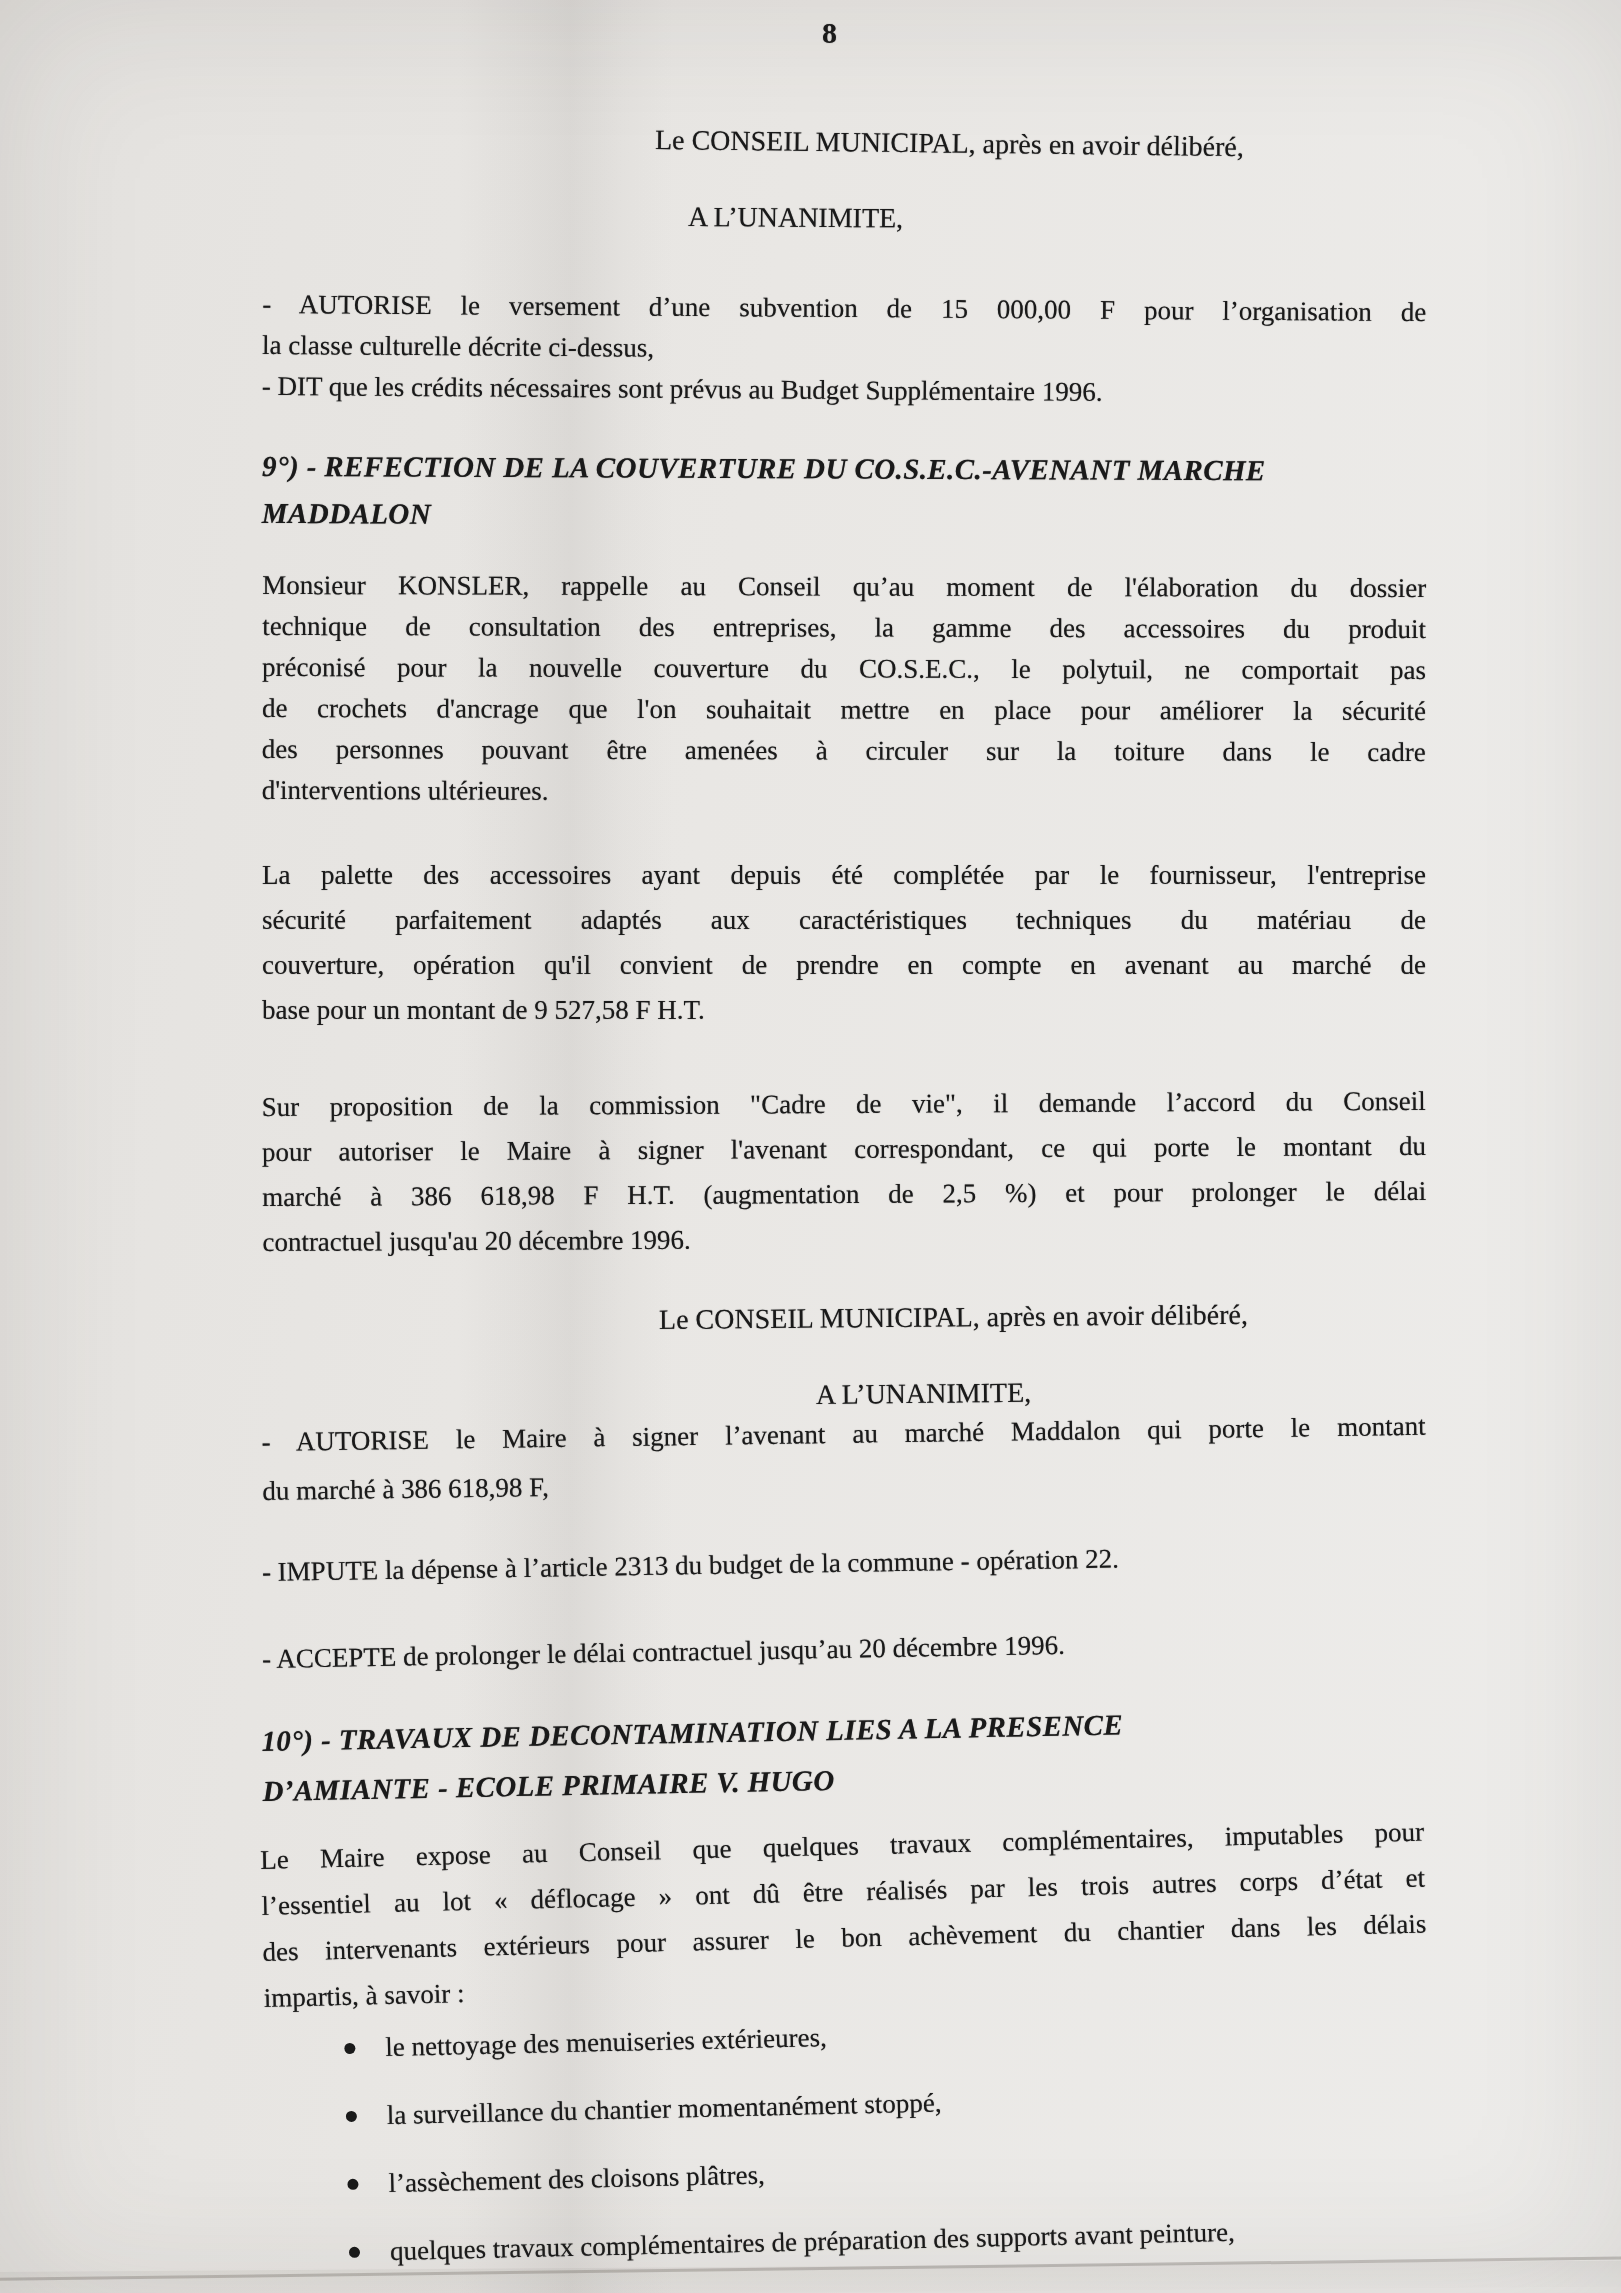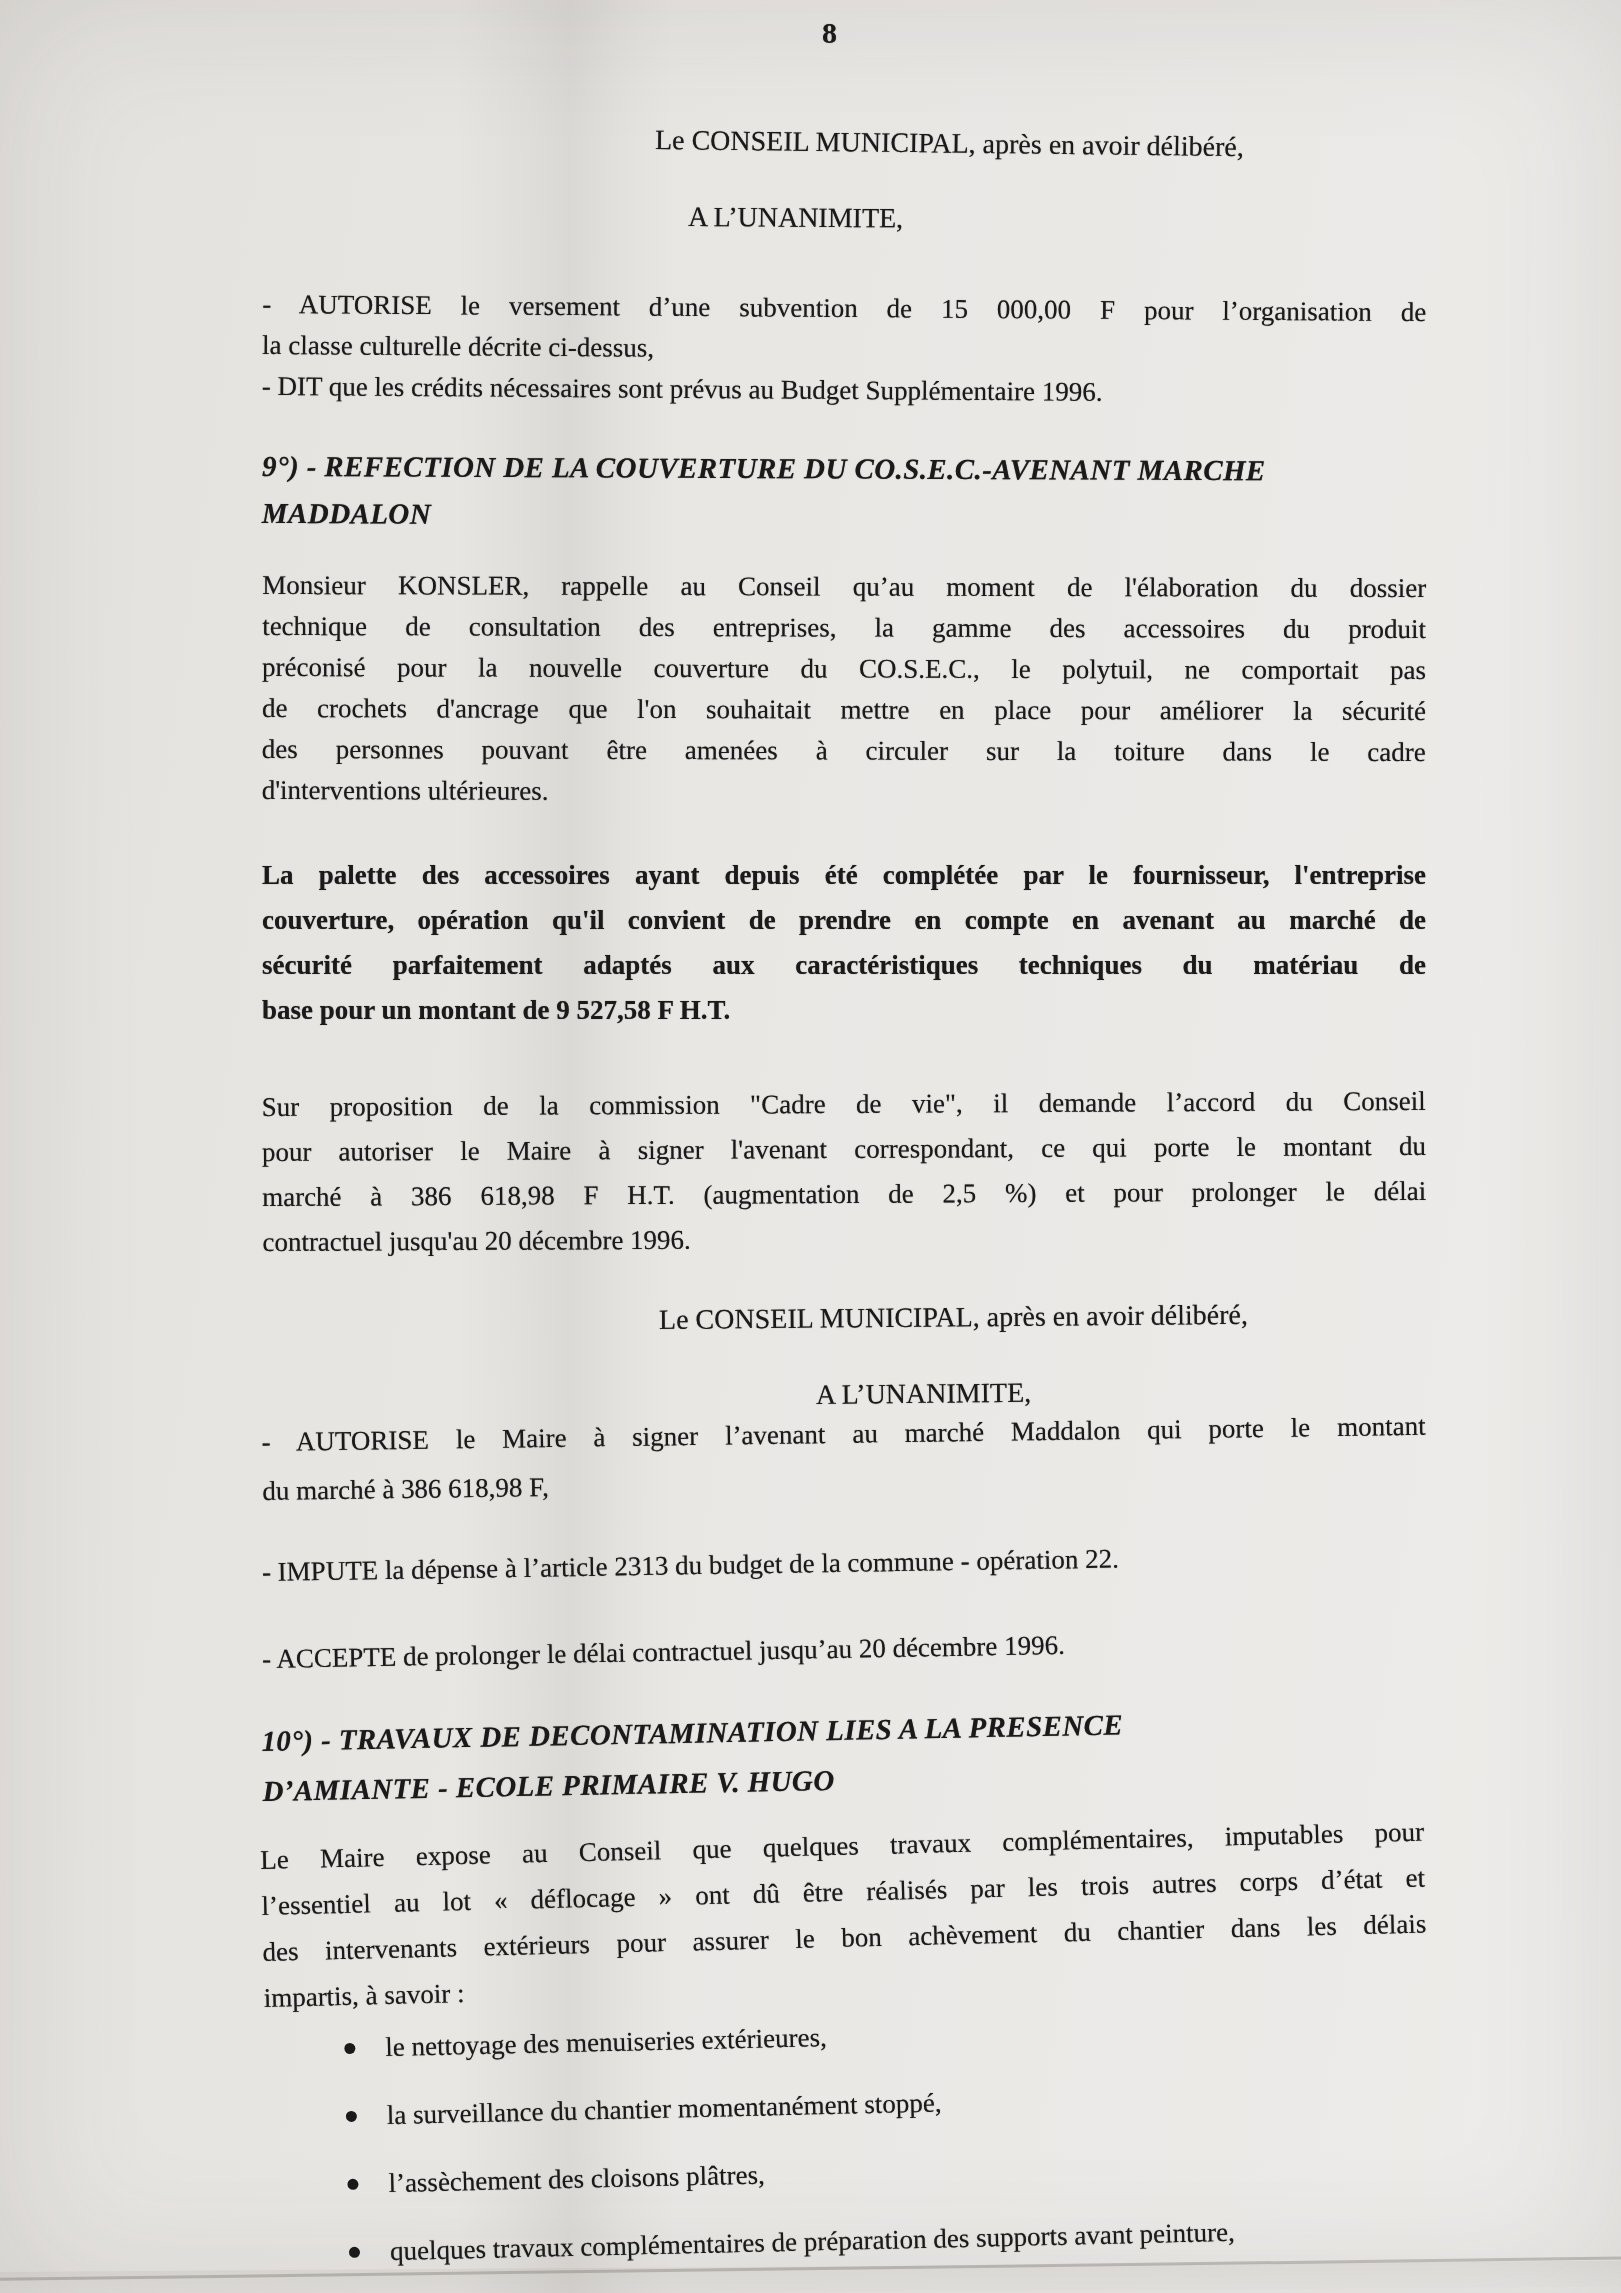--- a/index.html
+++ b/index.html
@@ -58,24 +58,24 @@
 
   <div class="blk" style="top:565px;line-height:41px;transform:rotate(0.15deg);">
     <div class="ln just">Monsieur KONSLER, rappelle au Conseil qu’au moment de l'élaboration du dossier</div>
     <div class="ln just">technique de consultation des entreprises, la gamme des accessoires du produit</div>
     <div class="ln just">préconisé pour la nouvelle couverture du CO.S.E.C., le polytuil, ne comportait pas</div>
     <div class="ln just">de crochets d'ancrage que l'on souhaitait mettre en place pour améliorer la sécurité</div>
     <div class="ln just">des personnes pouvant être amenées à circuler sur la toiture dans le cadre</div>
     <div class="ln">d'interventions ultérieures.</div>
   </div>
 
-  <div class="blk" style="top:853px;line-height:45px;font-weight:bold;">
+  <div class="blk" style="top:853px;line-height:45px;">
     <div class="ln just">La palette des accessoires ayant depuis été complétée par le fournisseur, l'entreprise</div>
+    <div class="ln just">sécurité parfaitement adaptés aux caractéristiques techniques du matériau de</div>
     <div class="ln just">couverture, opération qu'il convient de prendre en compte en avenant au marché de</div>
-    <div class="ln just">sécurité parfaitement adaptés aux caractéristiques techniques du matériau de</div>
     <div class="ln">base pour un montant de 9 527,58 F H.T.</div>
   </div>
 
   <div class="blk" style="top:1085px;line-height:45px;transform:rotate(-0.3deg);">
     <div class="ln just">Sur proposition de la commission "Cadre de vie", il demande l’accord du Conseil</div>
     <div class="ln just">pour autoriser le Maire à signer l'avenant correspondant, ce qui porte le montant du</div>
     <div class="ln just">marché à 386 618,98 F H.T. (augmentation de 2,5 %) et pour prolonger le délai</div>
     <div class="ln">contractuel jusqu'au 20 décembre 1996.</div>
   </div>
 

